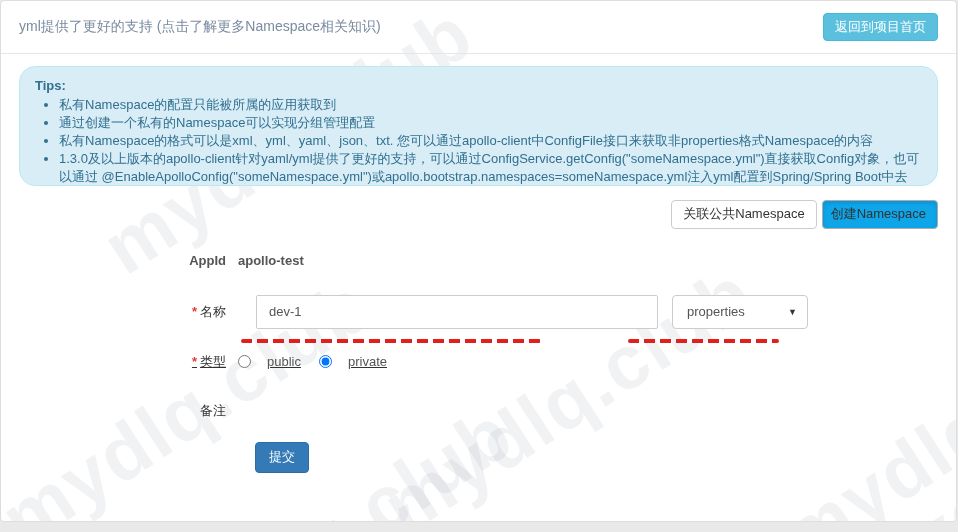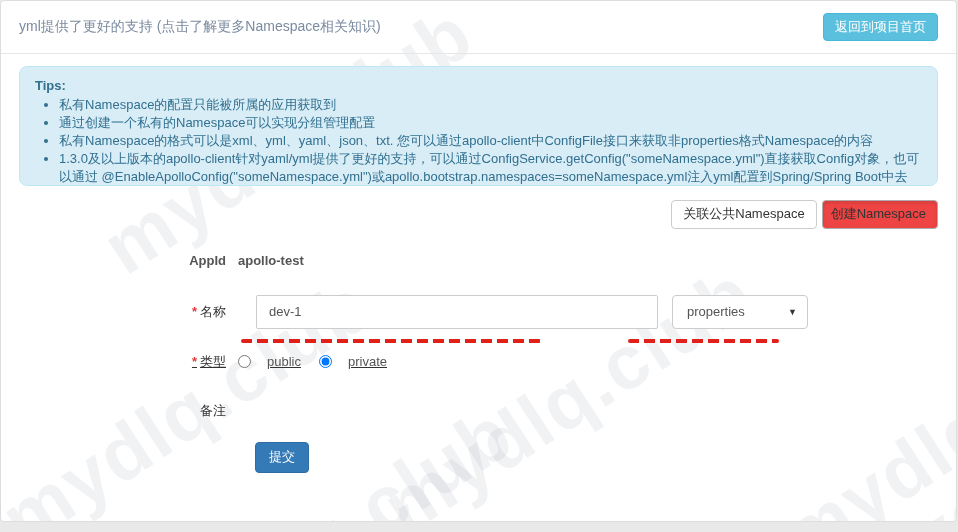--- a/index.html
+++ b/index.html
@@ -69,37 +69,37 @@
     background: #5bc0de;
     border-color: #46b8da;
     color: #fff;
   }
   .btn-default {
     background: #fff;
     border-color: #ccc;
     color: #333;
   }
   .btn-default.active {
-    background: #ef4444;
+    background: #0ea5e9;
     border-color: #adadad;
     box-shadow: inset 0 2px 4px rgba(0,0,0,.12);
     padding-left: 8px;
   }
   .btn-primary {
     background: #337ab7;
     border-color: #2e6da4;
     color: #fff;
     padding: 6px 13px;
   }
   
   .content { position: relative; z-index: 1; padding: 12px 18px 0 18px; }
   .tips-panel {
     background: #d9edf7;
     border: 1px solid #bce8f1;
-    border-radius: 8px;
+    border-radius: 16px;
     color: #31708f;
     padding: 10px 15px 10px 15px;
     line-height: 18px;
     height: 120px;
   }
   .tips-heading { font-weight: bold; }
   .tips-panel ul { margin: 1px 0 0 0; padding-left: 24px; }
   .tips-panel li { margin: 0; }
   .action-row {
     margin-top: 14px;

